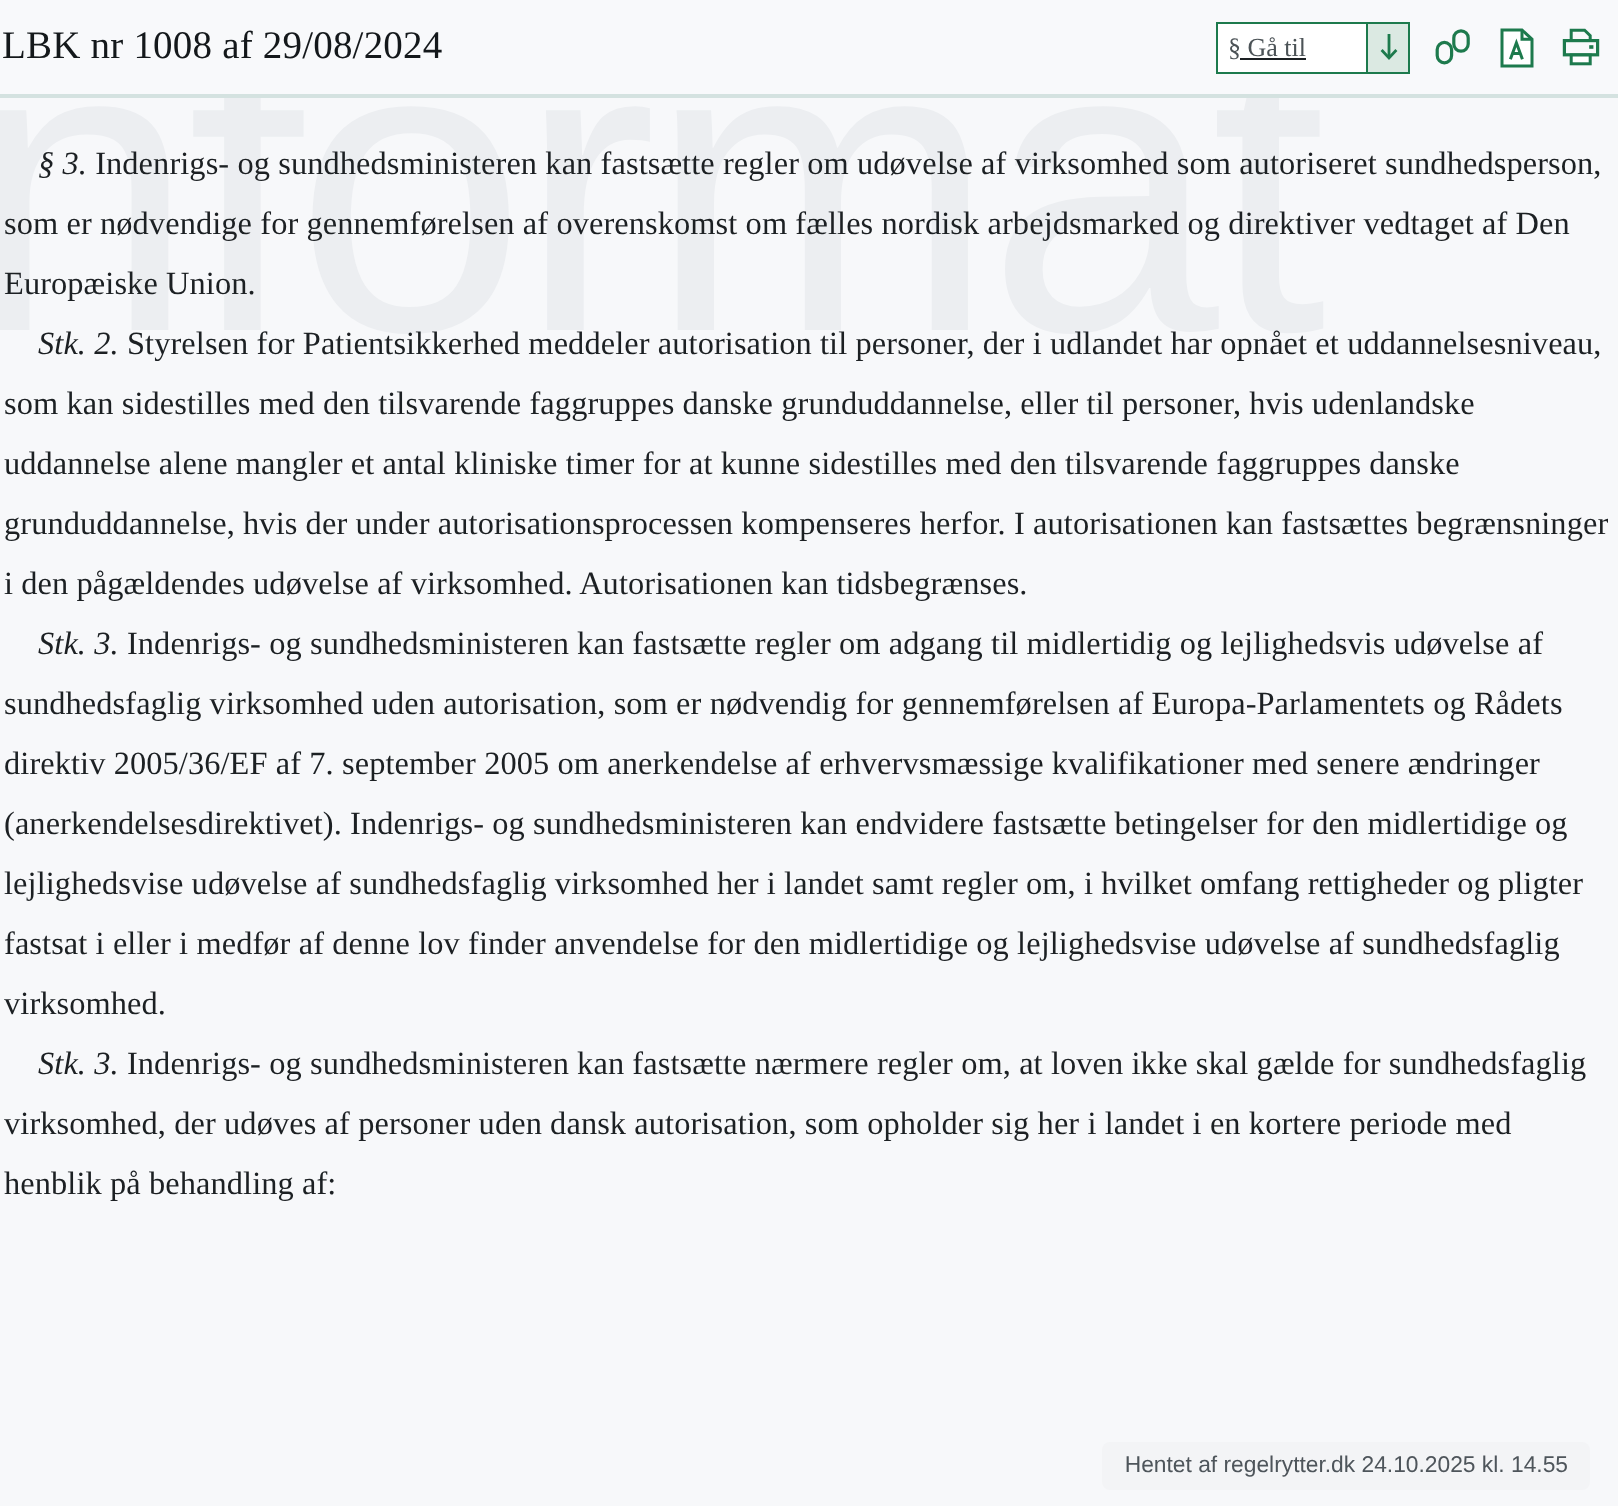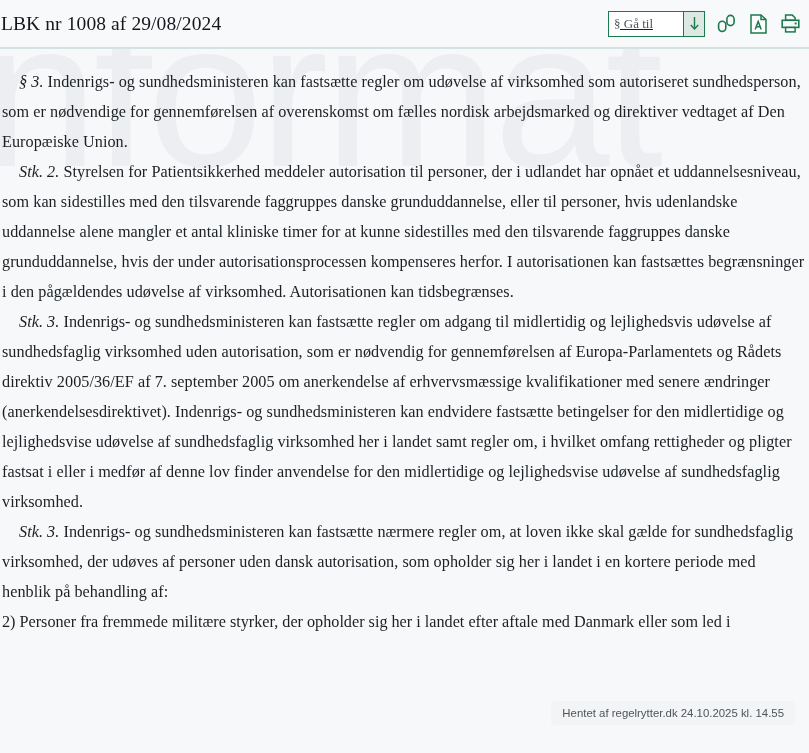--- a/index.html
+++ b/index.html
@@ -146,21 +146,21 @@
   }
   p.listitem.cont { text-indent: 17px; }
   .stk-label {
     font-style: italic;
   }
 
   
   #footer {
     position: absolute;
     right: 14px;
-    bottom: 28px;
+    bottom: 8px;
     z-index: 4;
   }
   #fetched-badge {
     display: inline-block;
     background: #f3f4f6;
     color: #4e555b;
     font-family: "Liberation Sans", "DejaVu Sans", sans-serif;
     font-size: 11.4px;
     padding: 6px 11px;
     border-radius: 4px;
@@ -228,19 +228,18 @@
 <div id="doc-body">
 
   <p class="para indent"><span class="stk-label">§ 3.</span><span> Indenrigs- og sundhedsministeren kan fastsætte regler om udøvelse af virksomhed som autoriseret sundhedsperson, som er nødvendige for gennemførelsen af overenskomst om fælles nordisk arbejdsmarked og direktiver vedtaget af Den Europæiske Union.</span></p>
 
   <p class="para indent"><span class="stk-label">Stk. 2.</span><span> Styrelsen for Patientsikkerhed meddeler autorisation til personer, der i udlandet har opnået et uddannelsesniveau, som kan sidestilles med den tilsvarende faggruppes danske grunduddannelse, eller til personer, hvis udenlandske uddannelse alene mangler et antal kliniske timer for at kunne sidestilles med den tilsvarende faggruppes danske grunduddannelse, hvis der under autorisationsprocessen kompenseres herfor. I autorisationen kan fastsættes begrænsninger i den pågældendes udøvelse af virksomhed. Autorisationen kan tidsbegrænses.</span></p>
 
   <p class="para indent"><span class="stk-label">Stk. 3.</span><span> Indenrigs- og sundhedsministeren kan fastsætte regler om adgang til midlertidig og lejlighedsvis udøvelse af sundhedsfaglig virksomhed uden autorisation, som er nødvendig for gennemførelsen af Europa-Parlamentets og Rådets direktiv 2005/36/EF af 7. september 2005 om anerkendelse af erhvervsmæssige kvalifikationer med senere ændringer (anerkendelsesdirektivet). Indenrigs- og sundhedsministeren kan endvidere fastsætte betingelser for den midlertidige og lejlighedsvise udøvelse af sundhedsfaglig virksomhed her i landet samt regler om, i hvilket omfang rettigheder og pligter fastsat i eller i medfør af denne lov finder anvendelse for den midlertidige og lejlighedsvise udøvelse af sundhedsfaglig virksomhed.</span></p>
 
   <p class="para indent"><span class="stk-label">Stk. 3.</span><span> Indenrigs- og sundhedsministeren kan fastsætte nærmere regler om, at loven ikke skal gælde for sundhedsfaglig virksomhed, der udøves af personer uden dansk autorisation, som opholder sig her i landet i en kortere periode med henblik på behandling af:</span></p>
 
-  <p class="listitem">2) Personer fra fremmede militære styrker, der opholder sig her i landet efter aftale med Danmark eller som led i</p>
 
 </div>
 
 <div id="footer">
   <span id="fetched-badge">Hentet af regelrytter.dk 24.10.2025 kl. 14.55</span>
 </div>
 
 </body></html>

